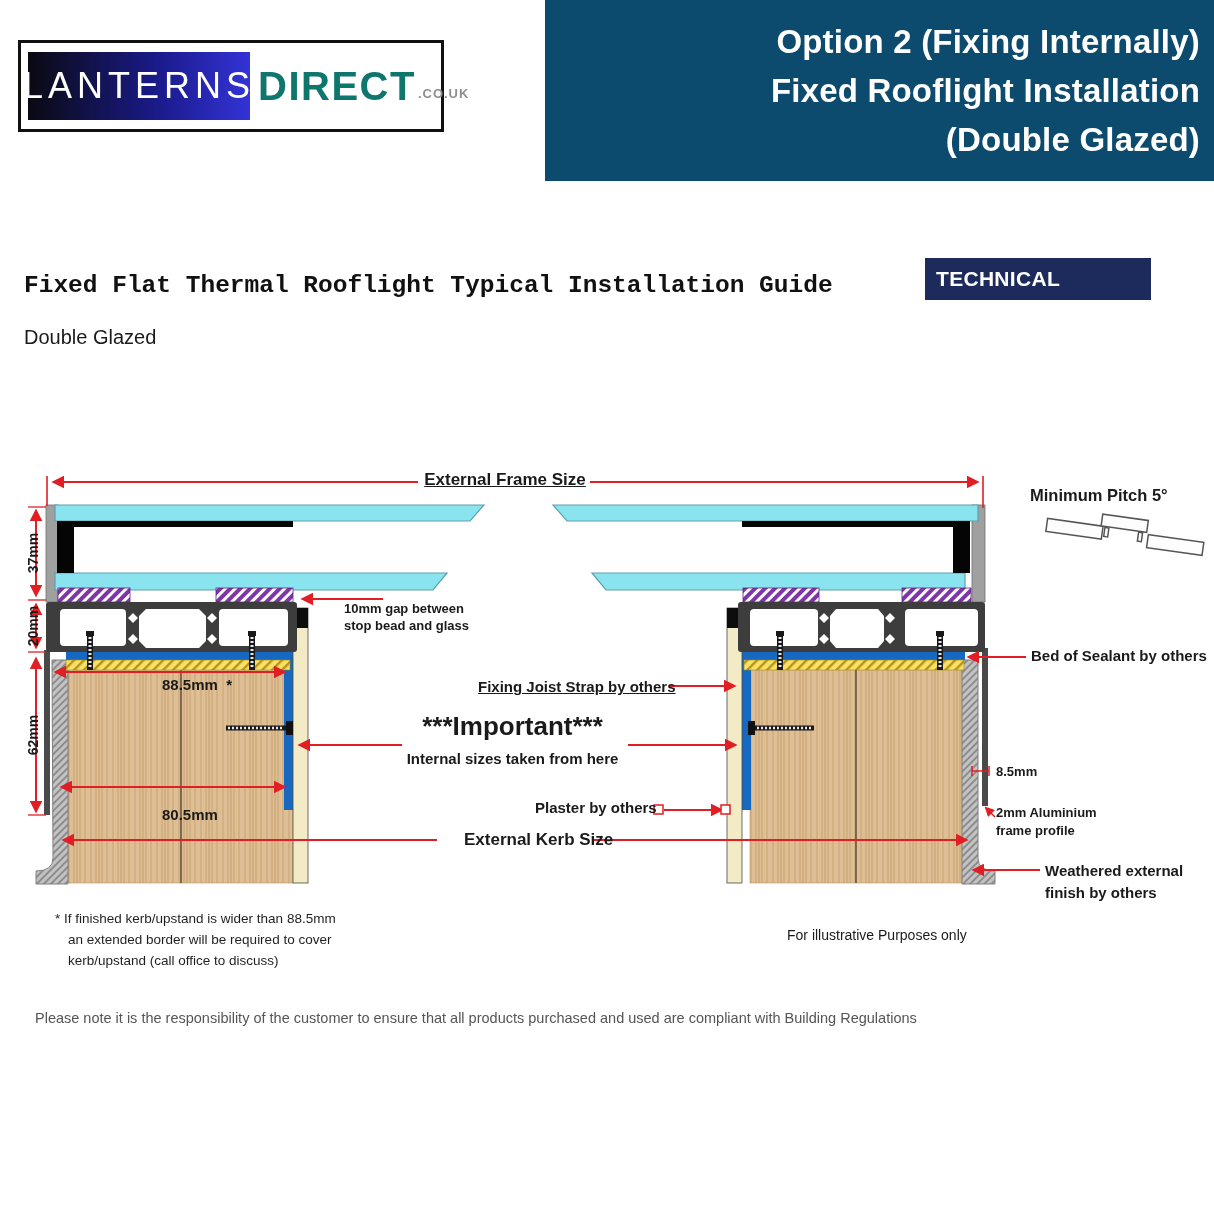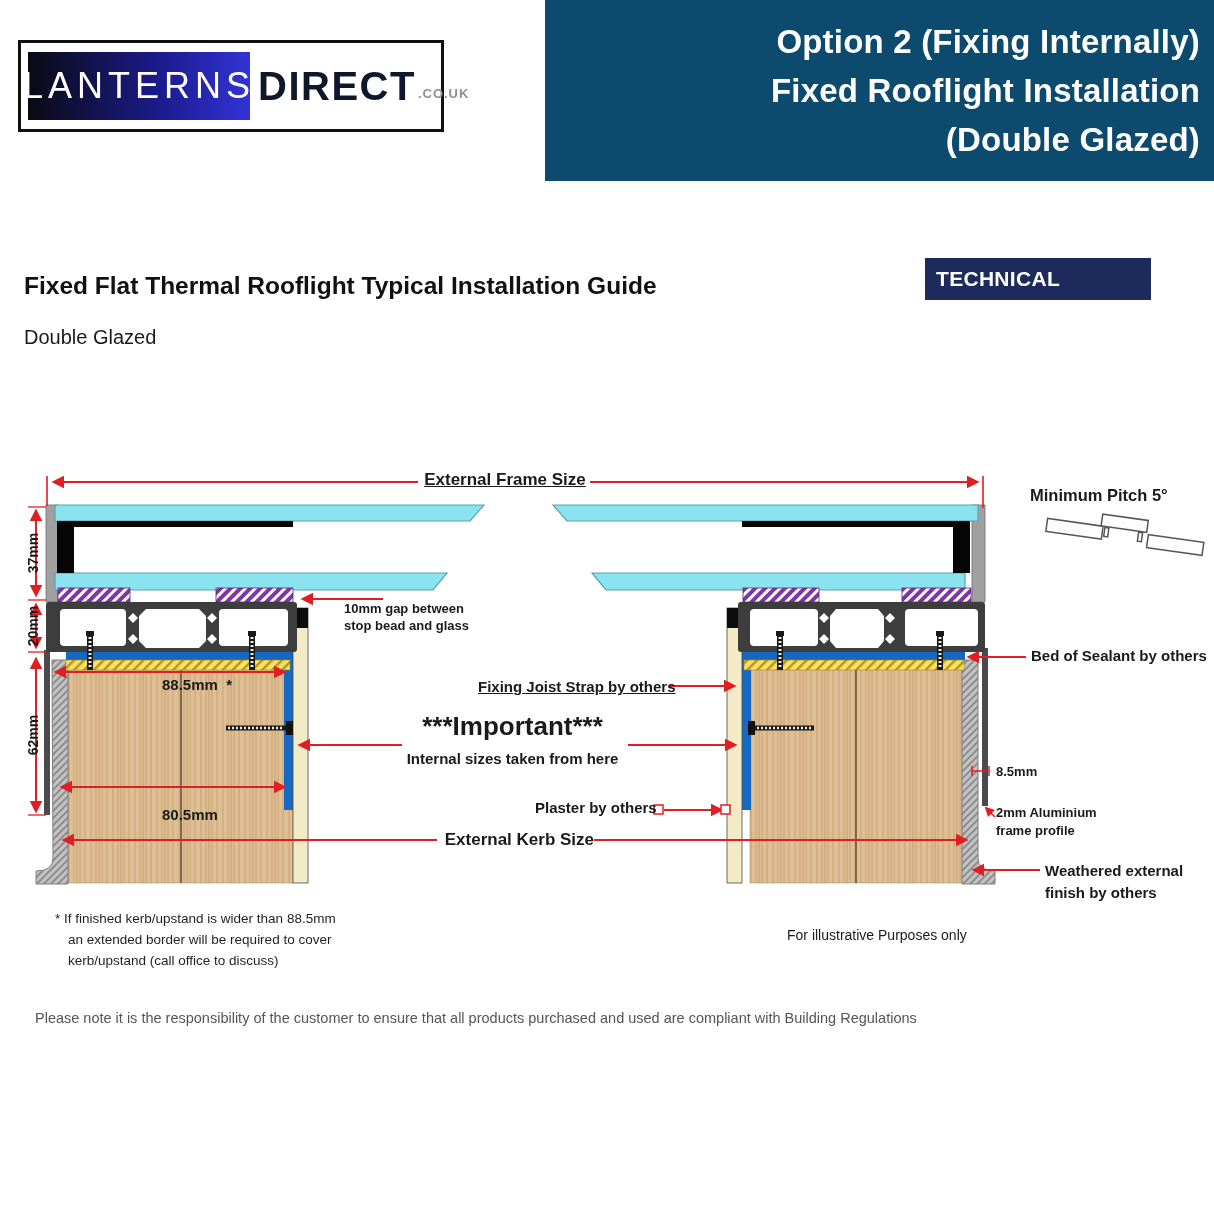--- a/index.html
+++ b/index.html
@@ -19,24 +19,24 @@
   .logo-box{
     left:18px;top:40px;width:426px;height:92px;border:3px solid #111;background:#fff;
     display:flex;align-items:center;box-sizing:border-box;
   }
   .logo-grad{
     margin-left:7px;width:222px;height:68px;
     background:linear-gradient(90deg,#0a0a12 0%,#1b1b8e 60%,#3333d6 100%);
     display:flex;align-items:center;justify-content:center;
   }
   .logo-grad span{color:#fff;font-size:36px;font-weight:400;letter-spacing:5px;}
-  .logo-direct{color:#0f172a;font-size:40px;font-weight:800;letter-spacing:1.5px;margin-left:8px;}
+  .logo-direct{color:#0f766e;font-size:40px;font-weight:800;letter-spacing:1.5px;margin-left:8px;}
   .logo-tld{color:#8f8f8f;font-size:13px;font-weight:700;letter-spacing:1px;margin-left:2px;margin-top:14px;text-transform:uppercase;}
   
-  .page-title{left:24px;top:272px;font-size:24.5px;font-weight:700;color:#111;white-space:nowrap;}
+  .page-title{left:24px;top:272px;font-size:24.5px;font-weight:700;color:#111;white-space:nowrap;font-family:Liberation Mono, monospace;}
   .page-subtitle{left:24px;top:326px;font-size:20px;font-weight:400;color:#1a1a1a;}
   
   .tech-box{left:925px;top:258px;width:226px;}
   .tech-head{background:#1c2b5c;color:#fff;font-size:21px;font-weight:700;padding:9px 11px;letter-spacing:0.3px;}
   .tech-body{border:1px solid #8a8a8a;border-top:none;background:#fff;padding:8px 11px 12px 11px;font-size:15px;line-height:24px;color:#1a1a1a;}
   
   .red{color:#e01e23;}
   .lbl{position:absolute;color:#1a1a1a;}
   .b{font-weight:700;}
   .rot{transform:rotate(-90deg);transform-origin:center;text-align:center;}
@@ -229,21 +229,21 @@
   <div>stop bead and glass</div>
 </div>
 
 <div class="lbl b" style="left:478px;top:678px;font-size:15px;text-decoration:underline;">Fixing Joist Strap by others</div>
 
 <div class="lbl red b" style="left:395px;top:711px;width:235px;text-align:center;font-size:26px;">***Important***</div>
 <div class="lbl red b" style="left:395px;top:750px;width:235px;text-align:center;font-size:15px;">Internal sizes taken from here</div>
 
 <div class="lbl b" style="left:535px;top:799px;font-size:15px;">Plaster by others</div>
 
-<div class="lbl red b" style="left:438px;top:830px;width:156px;text-align:right;font-size:17px;">External Kerb Size</div>
+<div class="lbl red b" style="left:464px;top:830px;width:156px;text-align:left;font-size:17px;">External Kerb Size</div>
 
 <div class="lbl b" style="left:1031px;top:647px;font-size:15px;">Bed of Sealant by others</div>
 
 <div class="lbl b" style="left:996px;top:764px;font-size:13px;">8.5mm</div>
 
 <div class="lbl b" style="left:996px;top:804px;font-size:13px;line-height:18px;">
   <div>2mm Aluminium</div>
   <div>frame profile</div>
 </div>
 

